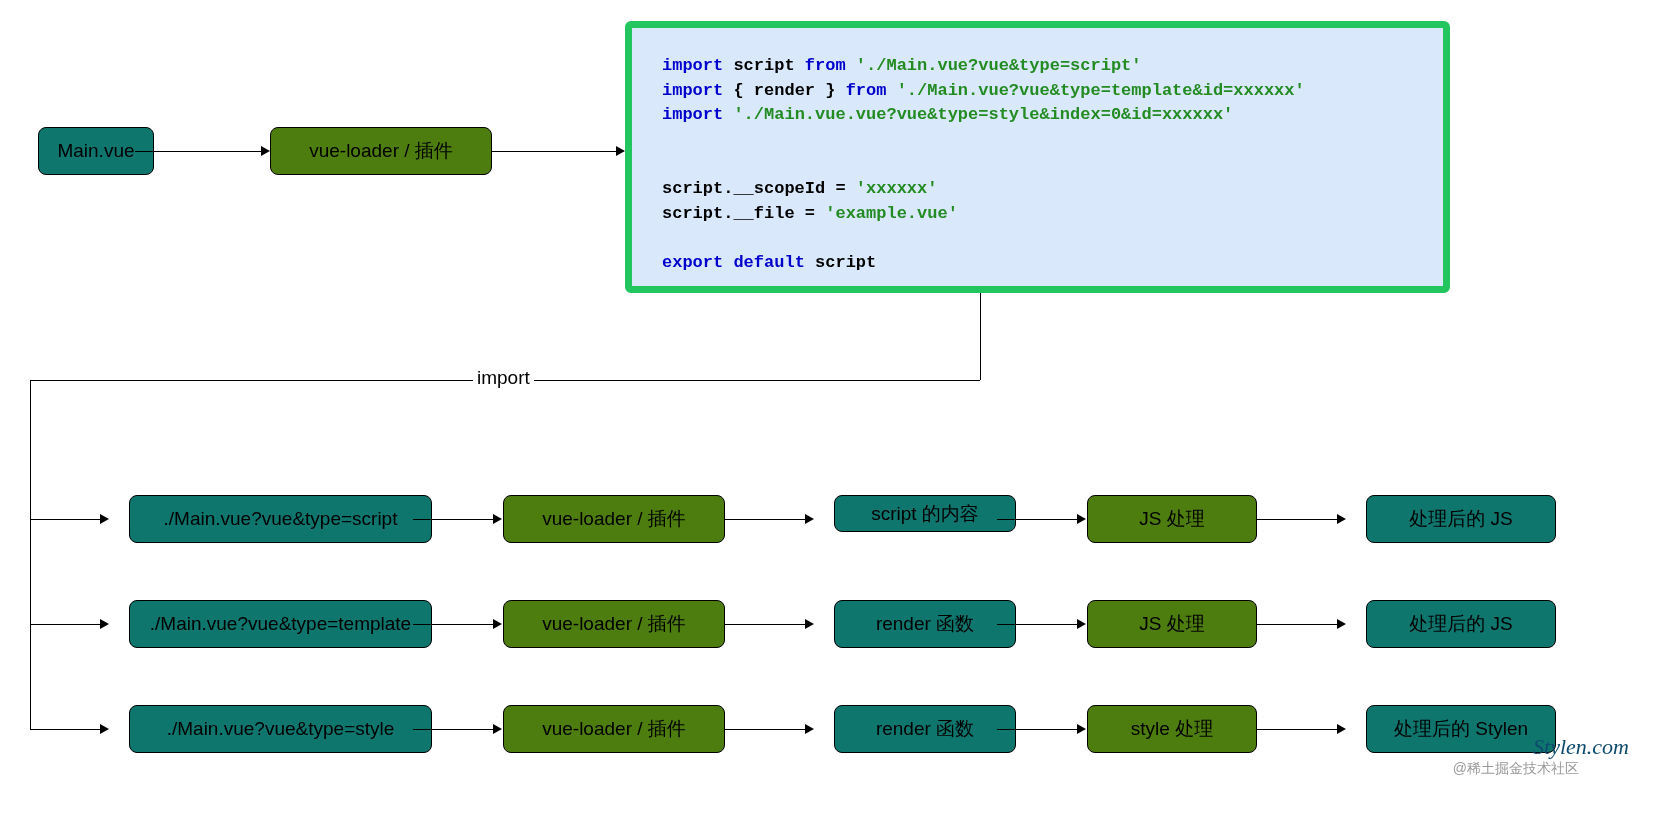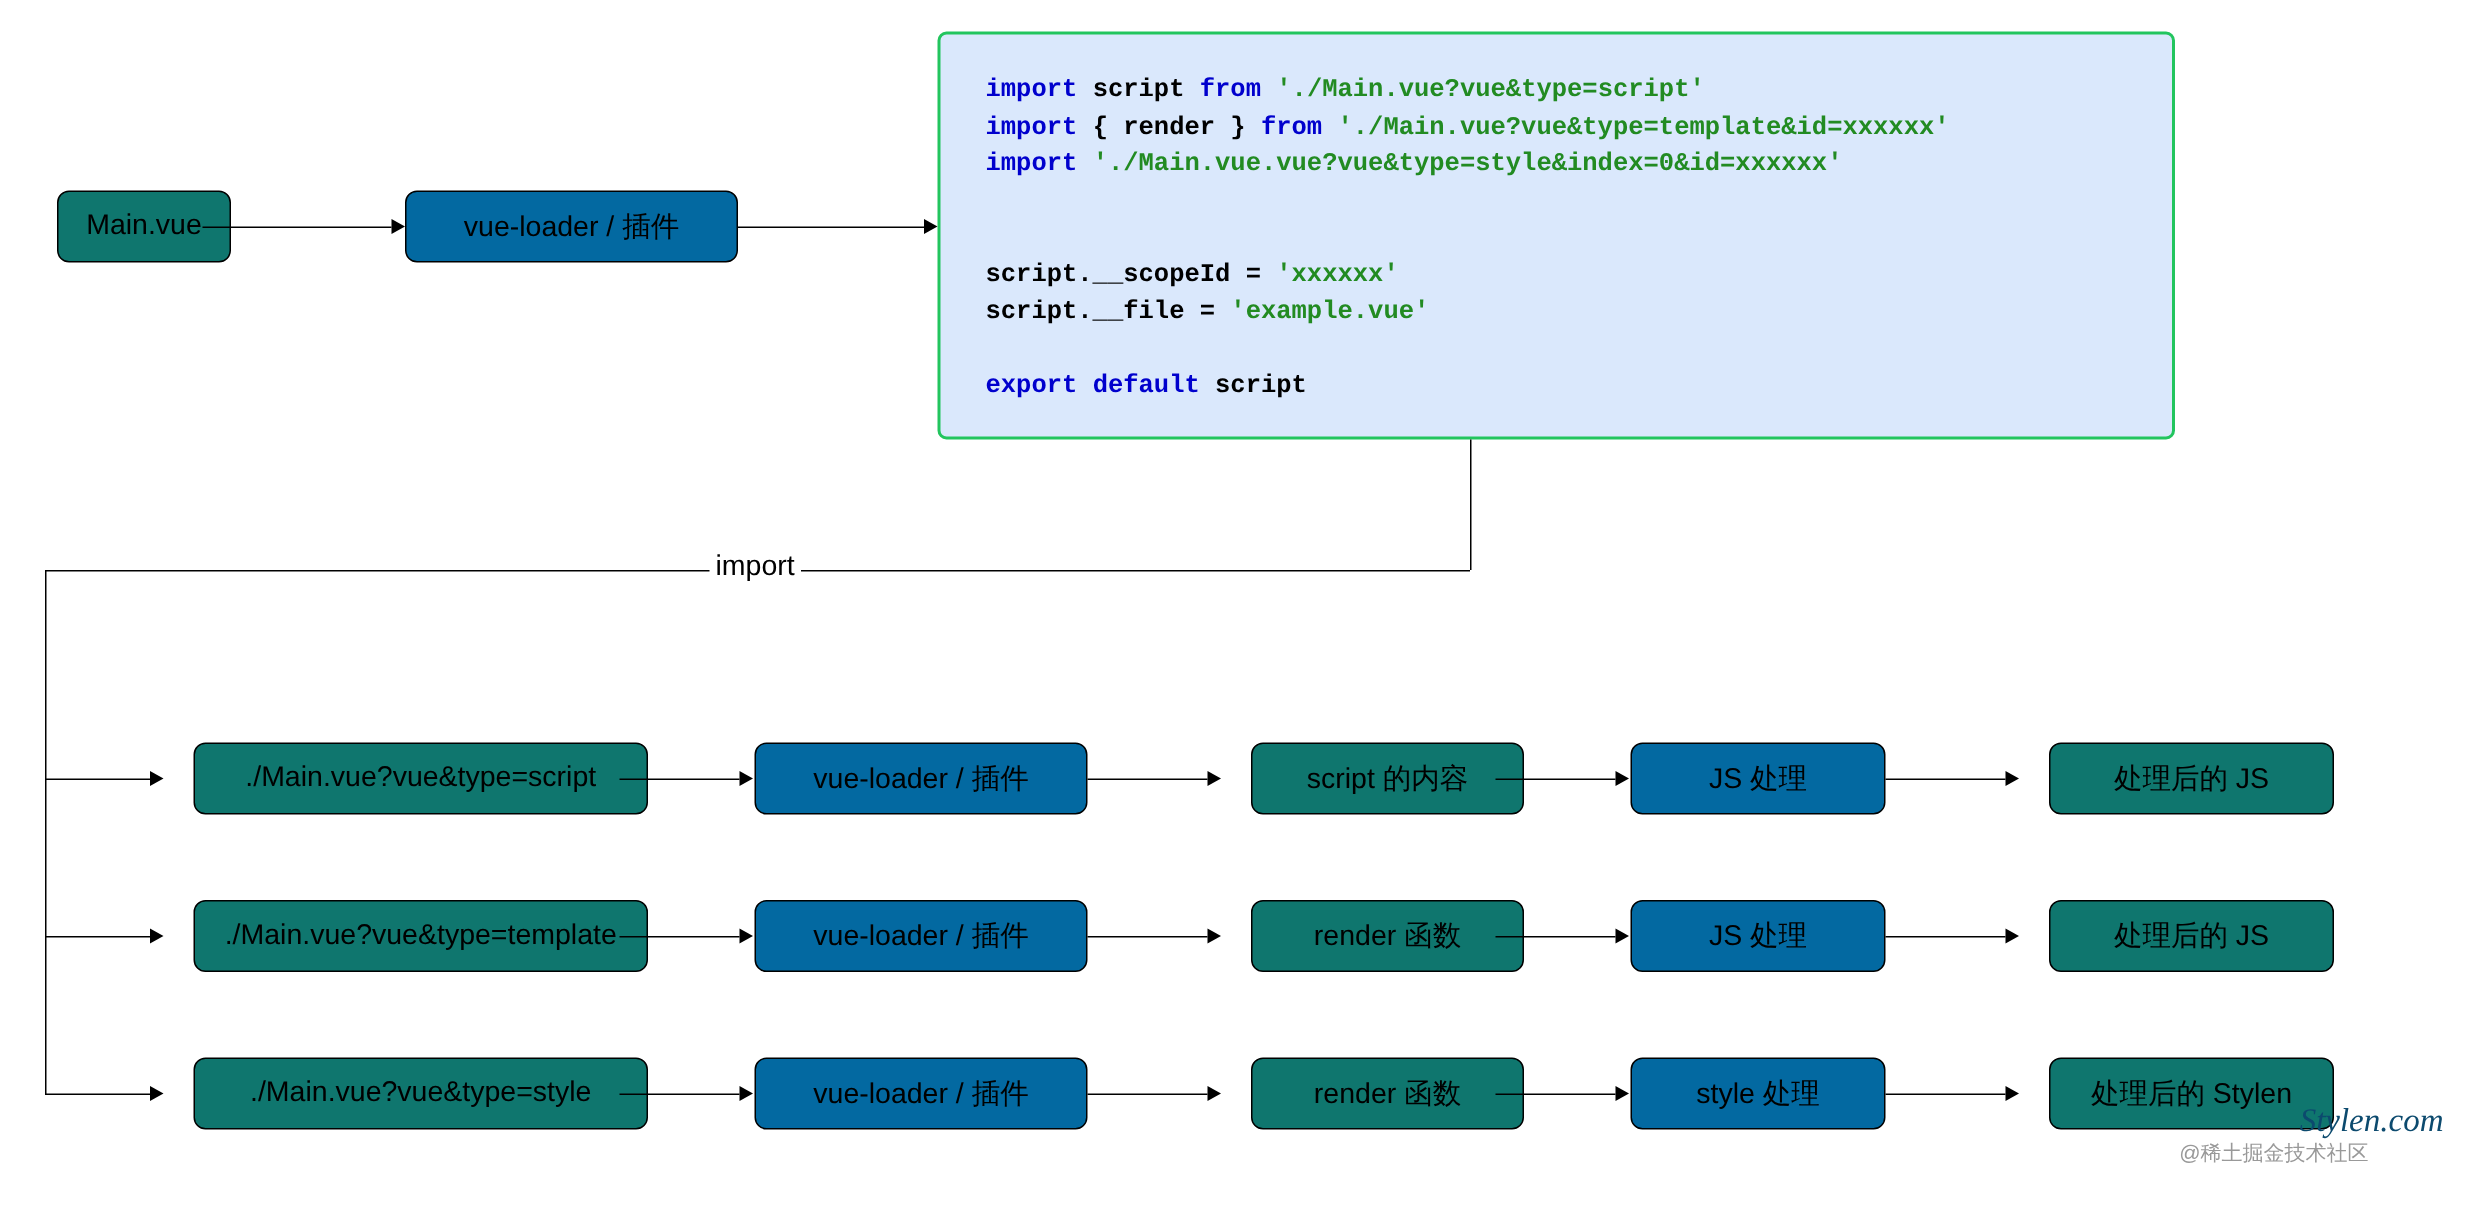--- a/index.html
+++ b/index.html
@@ -15,25 +15,25 @@
       border: 1px solid #000;
       border-radius: 8px;
       display: flex;
       align-items: center;
       justify-content: center;
       font-size: 19px;
       padding: 0 10px;
     }
     .node-blue { background: #0f766e; margin-left: 19px; }
     .node-yellow { background: #ffe6cc; }
-    .node-yellow.alt { background: #0369a1; }
+    .node-yellow.alt { background: #4d7c0f; }
     .code-block {
       position: absolute;
       background: #dae8fc;
-      border: 2px solid #22c55e;
+      border: 7px solid #22c55e;
       border-radius: 6px;
       padding: 26px 30px;
       font-family: "Courier New", monospace;
       font-size: 17px;
       line-height: 1.45;
       font-weight: bold;
     }
     .code-block .kw { color: #0000cd; }
     .code-block .str { color: #228b22; }
     .code-block .plain { color: #000; }
@@ -103,21 +103,21 @@
 <div class="arrow-line arrow-v" style="left:30px;top:380px;height:350px;"></div>
 
 <div class="arrow-line arrow-h" style="left:30px;top:519px;width:70px;"></div>
 <div class="arrow-head arrow-right" style="left:100px;top:514px;"></div>
 <div class="node node-blue" style="left:110px;top:495px;width:303px;height:48px;">./Main.vue?vue&amp;type=script</div>
 <div class="arrow-line arrow-h" style="left:413px;top:519px;width:80px;"></div>
 <div class="arrow-head arrow-right" style="left:493px;top:514px;"></div>
 <div class="node node-yellow alt" style="left:503px;top:495px;width:222px;height:48px;">vue-loader / 插件</div>
 <div class="arrow-line arrow-h" style="left:725px;top:519px;width:80px;"></div>
 <div class="arrow-head arrow-right" style="left:805px;top:514px;"></div>
-<div class="node node-blue" style="left:815px;top:495px;width:182px;height:48px;">script 的内容</div>
+<div class="node node-blue" style="left:815px;top:495px;width:182px;height:37px;">script 的内容</div>
 <div class="arrow-line arrow-h" style="left:997px;top:519px;width:80px;"></div>
 <div class="arrow-head arrow-right" style="left:1077px;top:514px;"></div>
 <div class="node node-yellow alt" style="left:1087px;top:495px;width:170px;height:48px;">JS 处理</div>
 <div class="arrow-line arrow-h" style="left:1257px;top:519px;width:80px;"></div>
 <div class="arrow-head arrow-right" style="left:1337px;top:514px;"></div>
 <div class="node node-blue" style="left:1347px;top:495px;width:190px;height:48px;">处理后的 JS</div>
 
 <div class="arrow-line arrow-h" style="left:30px;top:624px;width:70px;"></div>
 <div class="arrow-head arrow-right" style="left:100px;top:619px;"></div>
 <div class="node node-blue" style="left:110px;top:600px;width:303px;height:48px;">./Main.vue?vue&amp;type=template</div>

